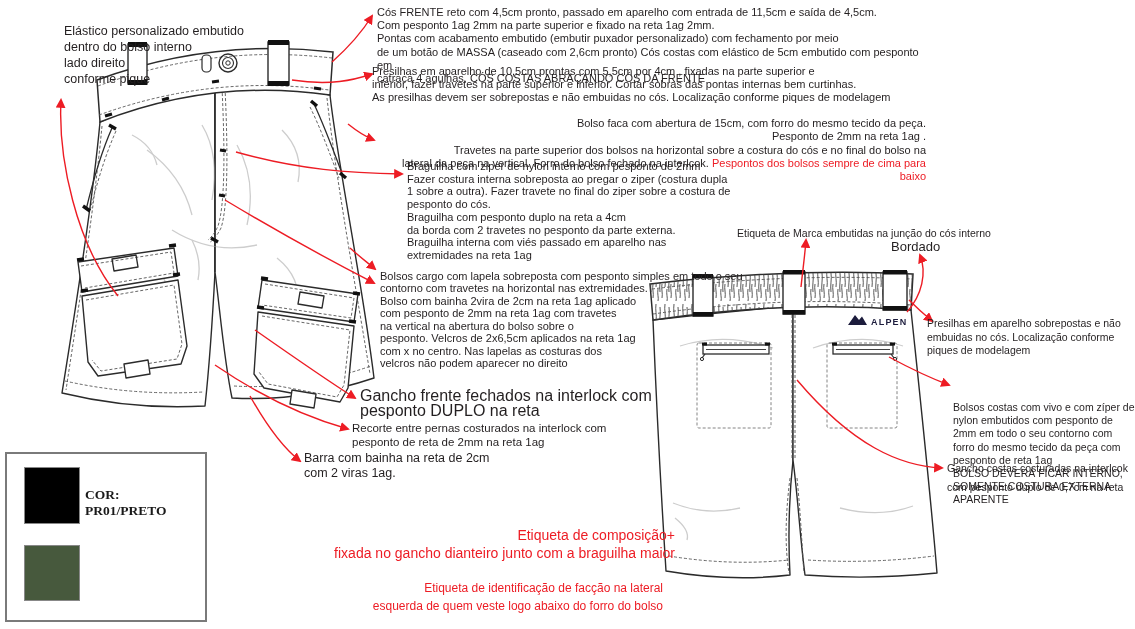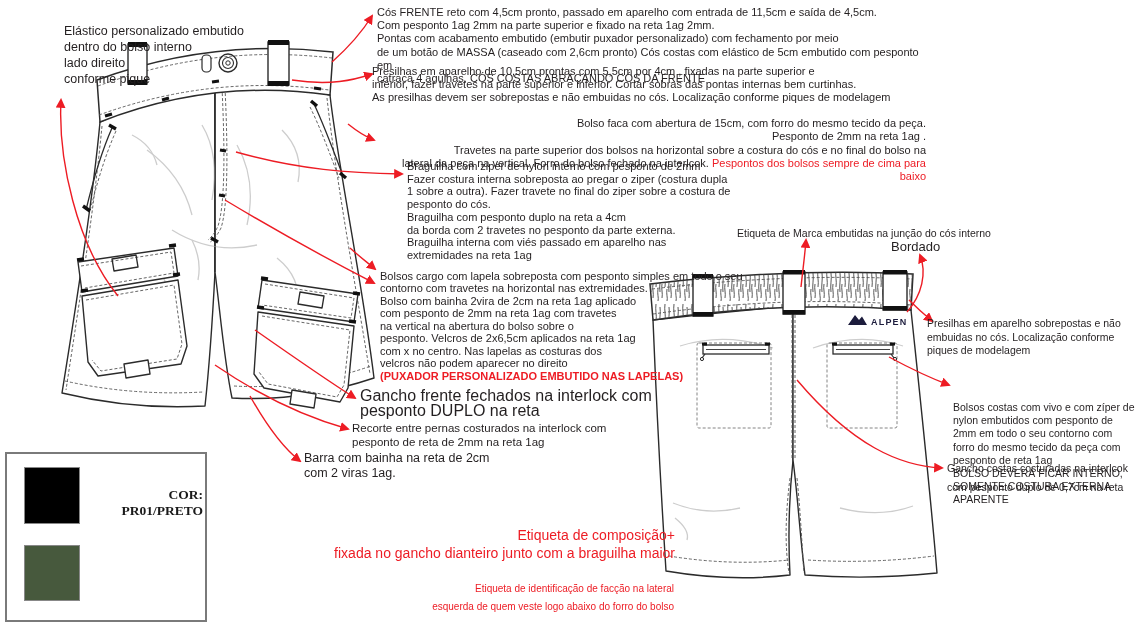--- a/index.html
+++ b/index.html
@@ -14,21 +14,21 @@
   .block{display:block;}
   .drawing{position:absolute;z-index:1;}
   #arrows{position:absolute;left:0;top:0;z-index:3;pointer-events:none;}
   .legend{
     position:absolute;left:5px;top:452px;width:198px;height:166px;
     border:2px solid #7a7a7a;background:#fff;z-index:4;
   }
   .legend .sw{position:absolute;}
   .legend .lab{
     position:absolute;font-family:"Liberation Serif",serif;font-weight:bold;
-    font-size:13.5px;line-height:16px;text-align:right;white-space:pre-line;color:#1a1a1a;
+    font-size:13.5px;line-height:16px;text-align:left;white-space:pre-line;color:#1a1a1a;
   }
 </style>
 </head>
 <body>
 
 <svg class="drawing" style="left:52px;top:30px;" width="330" height="398" viewBox="0 0 330 398">
   <g fill="#ffffff" stroke="#2b2b2b" stroke-width="1.4" stroke-linejoin="round">
     <path d="M48,92 C40,180 20,300 10,363 Q80,380 153,376 C158,330 161,280 163,242 L163,52 Q100,66 48,92 Z"></path>
     <path d="M163,52 L163,242 C168,280 172,330 180,368 Q250,372 322,348 C310,250 285,130 278,65 Q220,50 163,52 Z"></path>
   </g>
@@ -224,36 +224,36 @@
  extremidades na reta 1ag</div>
 
 <div class="note" style="left:380px;top:257px;width:400px;line-height:12.5px;">
   <span>Bolsos cargo com lapela sobreposta com pesponto simples em todo o seu
  contorno com travetes na horizontal nas extremidades.
 Bolso com bainha 2vira de 2cm na reta 1ag  aplicado
 com pesponto de 2mm na reta 1ag com travetes
 na vertical na abertura do bolso sobre o
 pesponto.  Velcros de 2x6,5cm aplicados na reta 1ag
 com x no centro. Nas lapelas as costuras dos
-velcros não podem aparecer no direito</span><span class="red bold block">(PUXADOR PERSONALIZADO EMBUTIDO NAS LAPELAS)</span>
+velcros não podem aparecer no direito</span>
 </div>
 
 <div class="note" style="left:360px;top:388px;font-size:16px;line-height:15px;">Gancho frente fechados na interlock com
 pesponto DUPLO na reta</div>
 
 <div class="note" style="left:352px;top:422px;font-size:11.5px;line-height:13.5px;">Recorte entre pernas costurados na interlock com
 pesponto de reta de 2mm na reta 1ag</div>
 
 <div class="note" style="left:304px;top:451px;font-size:12.5px;line-height:15px;">Barra com bainha na reta de 2cm
  com 2 viras 1ag.</div>
 
 <div class="note red center" style="left:255px;top:527px;width:420px;font-size:14px;line-height:17.5px;">Etiqueta de composição+
 fixada no gancho dianteiro junto com a braguilha maior</div>
 
-<div class="note red center" style="left:254px;top:580px;width:420px;font-size:10px;line-height:17.5px;">Etiqueta de identificação de facção na lateral
+<div class="note red center" style="left:243px;top:580px;width:420px;font-size:12px;line-height:17.5px;">Etiqueta de identificação de facção na lateral
 esquerda de quem veste logo abaixo do forro do bolso</div>
 
 <div class="note" style="left:737px;top:227px;font-size:10.5px;">Etiqueta de Marca embutidas na junção do cós interno</div>
 
 <div class="note" style="left:891px;top:240px;font-size:13px;">Bordado</div>
 
 <div class="note" style="left:927px;top:317px;font-size:10.5px;line-height:13.5px;">Presilhas em aparelho sobrepostas e não
 embuidas no cós. Localização conforme
 piques de modelagem</div>
 

